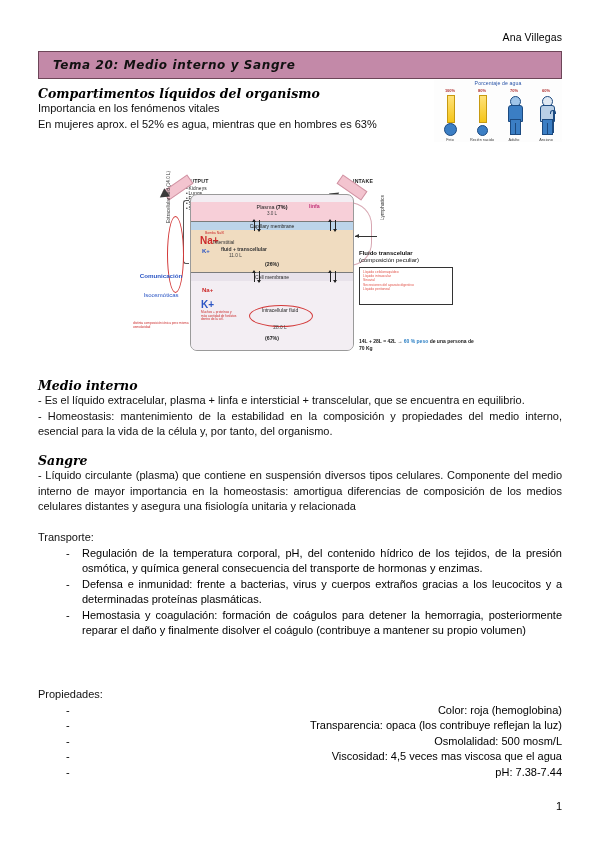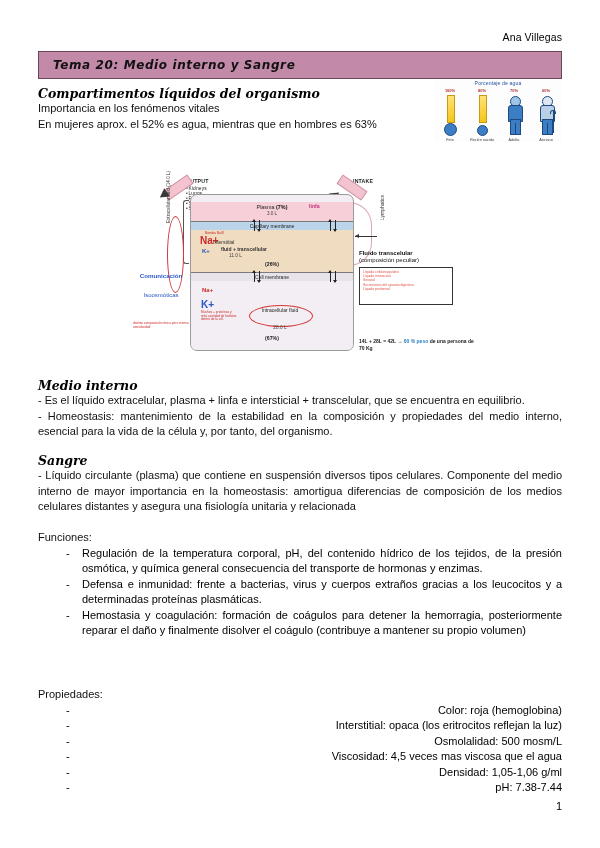--- a/index.html
+++ b/index.html
@@ -586,35 +586,34 @@
     <div class="body-line">- Es el líquido extracelular, plasma + linfa e intersticial + transcelular, que se encuentra en equilibrio.</div>
     <div class="body-line just">- Homeostasis: mantenimiento de la estabilidad en la composición y propiedades del medio interno, esencial para la vida de la célula y, por tanto, del organismo.</div>
   </div>
 
   <div class="blk" style="left:38px; top:453px; width:524px;">
     <div class="section-head">Sangre</div>
     <div class="body-line just">- Líquido circulante (plasma) que contiene en suspensión diversos tipos celulares. Componente del medio interno de mayor importancia en la homeostasis: amortigua diferencias de composición de los medios celulares distantes y asegura una fisiología unitaria y relacionada</div>
   </div>
 
   <div class="blk" style="left:38px; top:530px; width:524px;">
-    <div class="body-line">Funciones:</div>
+    <div class="body-line">Transporte:</div>
     <ul class="bullet-list">
       <li>Regulación de la temperatura corporal, pH, del contenido hídrico de los tejidos, de la presión osmótica, y química general consecuencia del transporte de hormonas y enzimas.</li>
       <li>Defensa e inmunidad: frente a bacterias, virus y cuerpos extraños gracias a los leucocitos y a determinadas proteínas plasmáticas.</li>
       <li>Hemostasia y coagulación: formación de coágulos para detener la hemorragia, posteriormente reparar el daño y finalmente disolver el coágulo (contribuye a mantener su propio volumen)</li>
     </ul>
   </div>
 
   <div class="blk" style="left:38px; top:687px; width:524px;">
     <div class="body-line">Propiedades:</div>
     <ul class="bullet-list tight">
       <li>Color: roja (hemoglobina)</li>
-      <li>Interstitial: opaca (los eritrocitos reflejan la luz)</li>
+      <li>Transparencia: opaca (los contribuye reflejan la luz)</li>
       <li>Osmolalidad: 500 mosm/L</li>
       <li>Viscosidad: 4,5 veces mas viscosa que el agua</li>
-      <li>Densidad: 1,05-1,06 g/ml</li>
       <li>pH: 7.38-7.44</li>
     </ul>
   </div>
 
   <div class="page-number">1</div>
 
 </div>
 
 </body></html>

